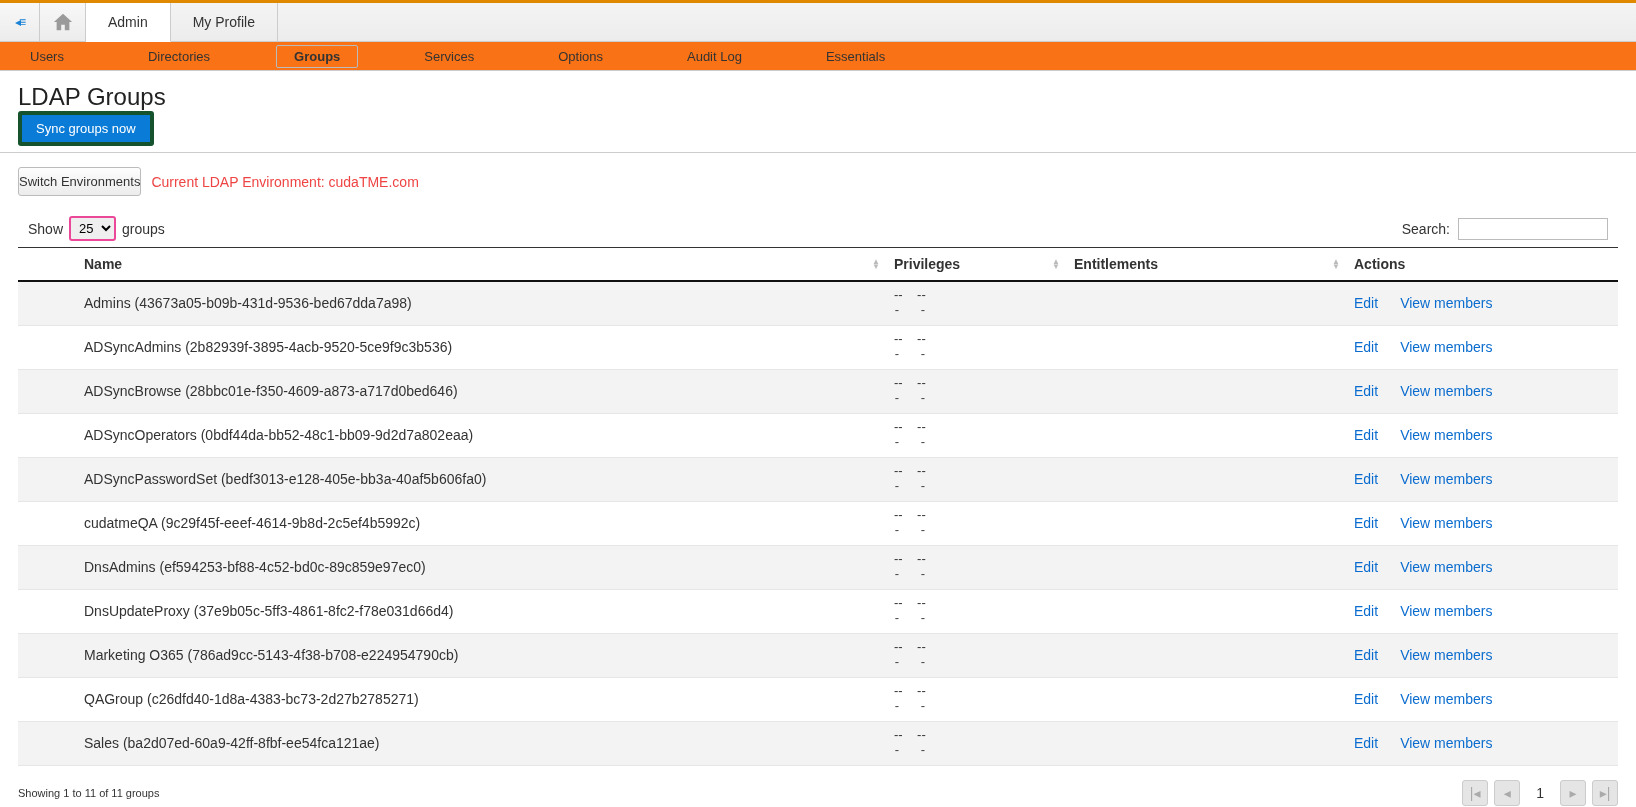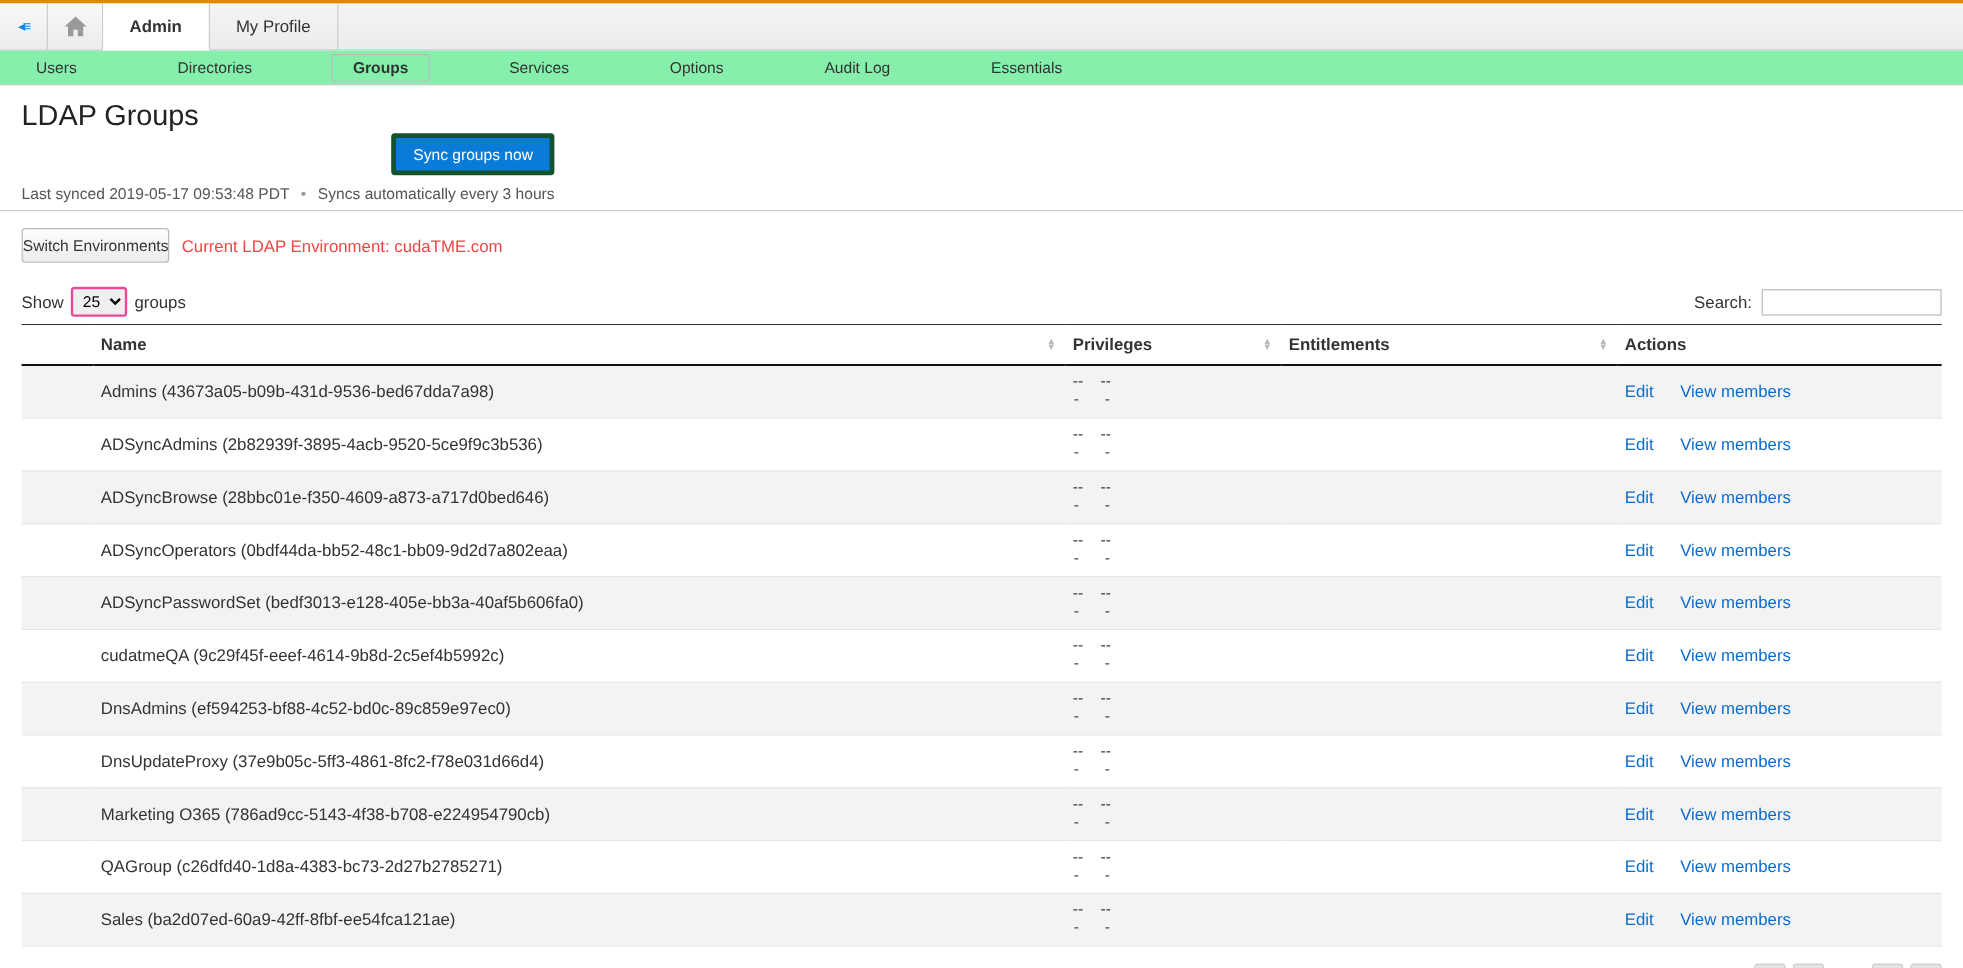--- a/index.html
+++ b/index.html
@@ -22,24 +22,24 @@
     background: linear-gradient(#f8f8f8, #ececec);
     cursor: pointer;
   }
   .collapse-btn { width: 40px; }
   .home-btn { width: 46px; }
   .top-tab {
     display: flex; align-items: center; padding: 0 22px;
     border-right: 1px solid #ccc; cursor: pointer;
     font-size: 14px; color: #333;
   }
-  .top-tab.active { background: #fff; font-weight: 700; border-bottom: 1px solid #fff; margin-bottom: -1px; }
+  .top-tab.active { background: #fff; font-weight: 400; border-bottom: 1px solid #fff; margin-bottom: -1px; }
   .sub-nav {
     display: flex; align-items: center; height: 29px;
-    border-bottom: 1px solid #ccc; background: #86efac;
+    border-bottom: 1px solid #ccc; background: #f97316;
     padding-left: 8px;
   }
   .sub-tab {
     padding: 4px 18px; margin: 0 4px; font-size: 13px; color: #333;
     cursor: pointer; border-radius: 2px;
   }
   .sub-tab.active { border: 1px solid #bbb; font-weight: 600; padding: 3px 17px; }
   .sub-spacer { width: 40px; }
   .page-head {
     display: flex; justify-content: space-between; align-items: flex-start;
@@ -56,21 +56,21 @@
   .sync-meta .dot { margin: 0 6px; color: #999; }
   .hr { height: 1px; background: #ccc; margin: 0; }
   .env-row { padding: 14px 18px; display: flex; align-items: center; gap: 10px; }
   .btn-default {
     background: linear-gradient(#fdfdfd,#ececec); border: 1px solid #bbb;
     padding: 6px 0; border-radius: 3px; font-size: 13px; cursor: pointer; color: #333;
   }
   .env-label { font-size: 14px; color: #ef4444; }
   .table-controls {
     display: flex; justify-content: space-between; align-items: center;
-    padding: 6px 18px;
+    padding: 6px 28px;
   }
   .show-group { display: flex; align-items: center; gap: 6px; font-size: 14px; }
   .show-group select { border: 2px solid #ec4899; border-radius: 3px; padding: 2px 4px; font-size: 13px; }
   .search-group { display: flex; align-items: center; gap: 8px; font-size: 14px; }
   .search-group input { border: 1px solid #bbb; width: 150px; height: 22px; padding: 0 4px; }
   table.data { width: calc(100% - 36px); margin: 0 18px; border-collapse: collapse; }
   table.data thead th {
     text-align: left; font-weight: 600; font-size: 14px;
     border-top: 1px solid #333; border-bottom: 2px solid #111;
     padding: 8px 6px; background: #fff; position: relative; margin-top: 21px;
@@ -140,25 +140,20 @@
   <div class="sub-spacer"></div>
   <div class="sub-tab">Audit Log</div>
   <div class="sub-spacer"></div>
   <div class="sub-tab">Essentials</div>
 </div>
 
 <div class="page-head">
   <h1 class="page-title">LDAP Groups</h1>
   <div class="sync-col">
     <button class="btn-primary">Sync groups now</button>
-    <div class="sync-meta">
-      <span>Last synced 2019-05-17 09:53:48 PDT</span>
-      <span class="dot">•</span>
-      <span>Syncs automatically every 3 hours</span>
-    </div>
   </div>
 </div>
 
 <div class="hr"></div>
 
 <div class="env-row">
   <button class="btn-default">Switch Environments</button>
   <span class="env-label">Current LDAP Environment: cudaTME.com</span>
 </div>
 

